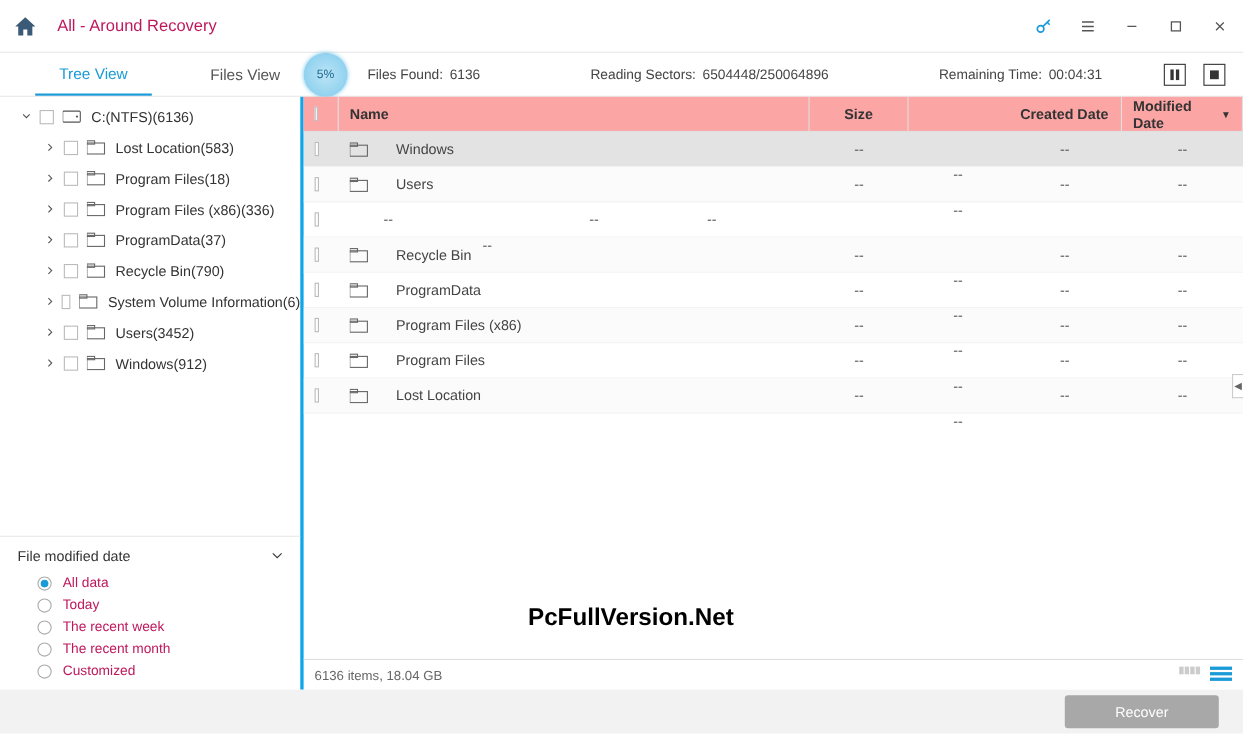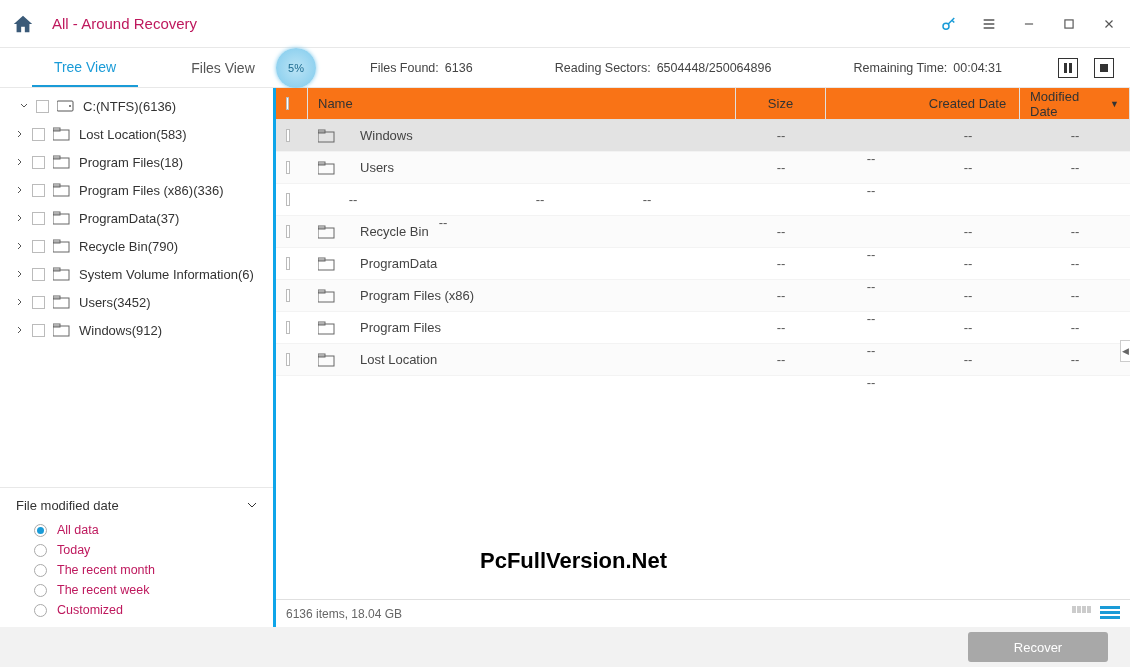--- a/index.html
+++ b/index.html
@@ -11,43 +11,43 @@
 .title-actions { display: flex; align-items: center; gap: 22px; }
 .title-actions .icon { width: 18px; height: 18px; display:flex; align-items:center; justify-content:center; color:#555; }
 .key-icon svg { stroke: #1a9bd7; }
 
 .tabs { height: 40px; display: flex; width: 276px; border-bottom: 1px solid #e8e8e8; }
 .tab { flex:1; display:flex; align-items:center; justify-content:center; font-size:14px; color:#555; cursor:pointer;margin-left:32px; }
 .tab.active { color:#1a9bd7; border-bottom: 2px solid #1a9bd7; }
 
 .progress-bar { position:absolute; top:48px; left:276px; right:0; height:40px; display:flex; align-items:center; border-bottom:1px solid #e8e8e8; font-size:12.5px; color:#444; }
 .prog-circle { width:40px; height:40px; border-radius:50%; background:radial-gradient(circle,#bce4f5 0%, #7ecaed 100%); display:flex; align-items:center; justify-content:center; font-size:11px; color:#1a6a8f; margin-right:18px; box-shadow:0 0 4px #7ecaed; }
-.prog-text { display:flex; gap:6px;margin-left:36px; }
+.prog-text { display:flex; gap:6px; }
 .prog-spacer { flex:1; }
 .prog-ctrl { width:20px; height:20px; border:1px solid #333; margin-left:16px; display:flex; align-items:center; justify-content:center; cursor:pointer; }
 .prog-ctrl:last-of-type { margin-right:16px; }
 
 .workspace { position:absolute; top:88px; left:0; right:0; bottom:40px; display:flex; }
 
 .sidebar { width:276px; border-right:3px solid #0ea5e9; display:flex; flex-direction:column; }
 .tree { flex:1; overflow:auto; padding-top:4px; }
 .tree-row { display:flex; align-items:center; height:28px; font-size:13px; color:#333; white-space:nowrap; cursor:pointer; overflow:hidden; }
 .indent0 { padding-left:20px; }
-.indent1 { padding-left:16px; }
+.indent1 { padding-left:42px; }
 .chev { width:10px; height:10px; margin-right:6px; display:inline-flex; align-items:center; }
 .chk { width:13px; height:13px; border:1px solid #bbb; margin-right:8px; background:#fff; }
 .folder-ic, .disk-ic { width:18px; height:14px; margin-right:8px; display:inline-flex; }
 .filter { border-top:1px solid #e8e8e8; padding:10px 16px 4px; }
 .filter-head { display:flex; justify-content:space-between; align-items:center; font-size:13px; color:#333; margin-bottom:10px; cursor:pointer; }
 .radio-row { display:flex; align-items:center; font-size:12.5px; color:#be185d; margin:6px 0 6px 18px; cursor:pointer; }
 .radio { width:13px; height:13px; border:1px solid #aaa; border-radius:50%; margin-right:10px; position:relative; }
 .radio.sel::after { content:''; position:absolute; inset:2px; background:#1a9bd7; border-radius:50%; }
 
 .main { flex:1; display:flex; flex-direction:column; position:relative; }
-.thead { display:flex; height:32px; border-bottom:1px solid #e0e0e0; background:#f97316; font-size:13px; color:#333; font-weight:400; }
+.thead { display:flex; height:32px; border-bottom:1px solid #e0e0e0; background:#fca5a5; font-size:13px; color:#333; font-weight:700; }
 .thead .cell { border-right:1px solid #e0e0e0; display:flex; align-items:center; padding:0 10px; }
 .col-chk { width:32px; justify-content:center; }
 .col-name { flex:1; }
 .col-size { width:90px; justify-content:center; }
 .col-fmt { width:90px; justify-content:center;margin-top:45px; }
 .col-cd { width:104px; justify-content:center; }
 .col-md { width:110px; justify-content:center; border-right:none; }
 .sort-ar { margin-left:4px; font-size:9px; }
 
 .tbody { flex:1; overflow:auto; }
@@ -299,25 +299,25 @@
           <div class="radio-row">
             <span class="radio sel"></span>
             <span>All data</span>
           </div>
           <div class="radio-row">
             <span class="radio"></span>
             <span>Today</span>
           </div>
           <div class="radio-row">
             <span class="radio"></span>
-            <span>The recent month</span>
+            <span>The recent week</span>
           </div>
           <div class="radio-row">
             <span class="radio"></span>
-            <span>The recent week</span>
+            <span>The recent month</span>
           </div>
           <div class="radio-row">
             <span class="radio"></span>
             <span>Customized</span>
           </div>
         </div>
     </div>
   </div>
 
   <div class="main">

